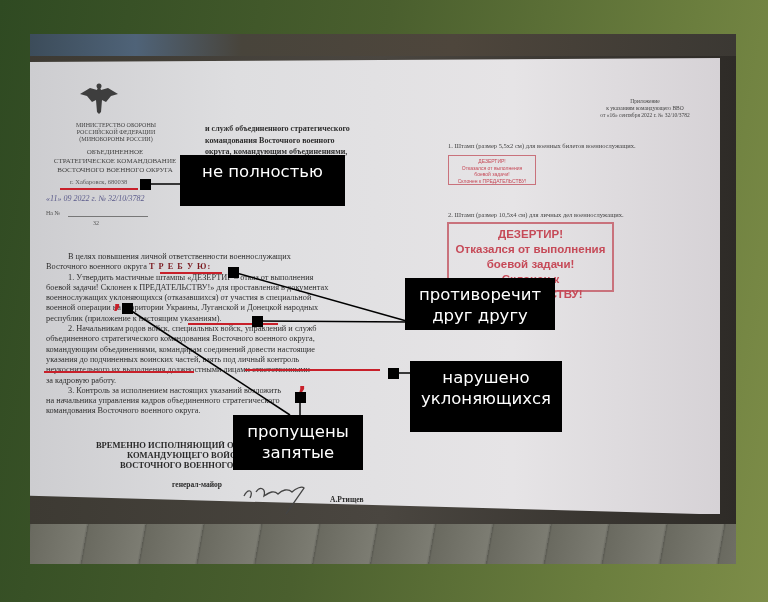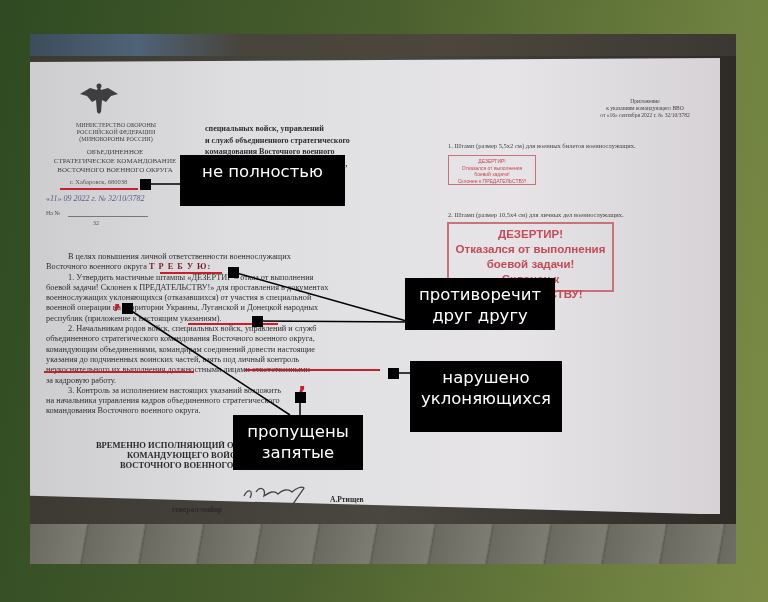--- a/index.html
+++ b/index.html
@@ -70,21 +70,20 @@
   <div>Восточного военного округа</div>
 </div>
 <div class="doc-text" style="left:70px;top:178px;font-size:6.5px;color:#555;">г. Хабаровск, 680038</div>
 <div class="red-line" style="left:60px;top:188px;width:78px;"></div>
 <div class="doc-text" style="left:46px;top:194px;font-size:8px;color:#5a5a8a;font-style:italic;">«11» 09 2022 г. № 32/10/3782</div>
 <div class="doc-text" style="left:46px;top:210px;font-size:6px;color:#555;">На №</div>
 <div style="position:absolute;left:68px;top:216px;width:80px;height:1px;background:#777;"></div>
 <div class="doc-text" style="left:93px;top:220px;font-size:6px;color:#555;">32</div>
 
 <div class="doc-text mid bold" style="left:205px;top:123px;width:178px;text-align:justify;font-size:8px;line-height:11.5px;">
-  <div>специальных войск, управлений</div>
   <div>и служб объединенного стратегического</div>
   <div>командования Восточного военного</div>
   <div>округа, командующим объединениями,</div>
   <div>командирам соединений и воинских</div>
   <div>частей</div>
 </div>
 
 <div class="doc-text" style="left:580px;top:98px;width:130px;text-align:center;font-size:5.5px;line-height:7px;color:#444;">
   <div>Приложение</div>
   <div>к указаниям командующего ВВО</div>
@@ -132,21 +131,21 @@
 <div class="red-line" style="left:44px;top:371px;width:150px;"></div>
 
 <div class="comma" style="left:113px;top:290px;">,</div>
 <div class="comma" style="left:298px;top:372px;">,</div>
 
 <div class="doc-text bold" style="left:95px;top:440px;width:200px;text-align:center;font-size:8.5px;line-height:10px;color:#2a2a2a;">
   <div>ВРЕМЕННО ИСПОЛНЯЮЩИЙ ОБЯЗАННОСТИ</div>
   <div>КОМАНДУЮЩЕГО ВОЙСКАМИ</div>
   <div>ВОСТОЧНОГО ВОЕННОГО ОКРУГА</div>
 </div>
-<div class="doc-text bold" style="left:172px;top:480px;font-size:7.5px;color:#2a2a2a;margin-top:25px;">генерал-майор</div>
+<div class="doc-text bold" style="left:172px;top:480px;font-size:7.5px;color:#2a2a2a;">генерал-майор</div>
 <svg style="position:absolute;left:240px;top:478px;" width="70" height="40" viewBox="0 0 70 40">
   <path d="M4 18 C8 10, 14 12, 10 20 M16 14 C20 8, 26 10, 24 18 C30 14, 34 12, 38 16 C42 12, 48 10, 52 14 C56 10, 62 8, 64 10 L46 36" stroke="#444" stroke-width="1.3" fill="none"></path>
 </svg>
 <div class="doc-text bold" style="left:330px;top:495px;font-size:7.5px;color:#2a2a2a;">А.Ртищев</div>
 
 <svg class="lines" viewBox="0 0 768 602">
   <line x1="148" y1="184" x2="180" y2="184" stroke="#000" stroke-width="1.5"></line>
   <line x1="233" y1="272" x2="410" y2="322" stroke="#000" stroke-width="1.5"></line>
   <line x1="257" y1="321" x2="410" y2="322" stroke="#000" stroke-width="1.5"></line>
   <line x1="398" y1="373" x2="410" y2="373" stroke="#000" stroke-width="1.5"></line>

